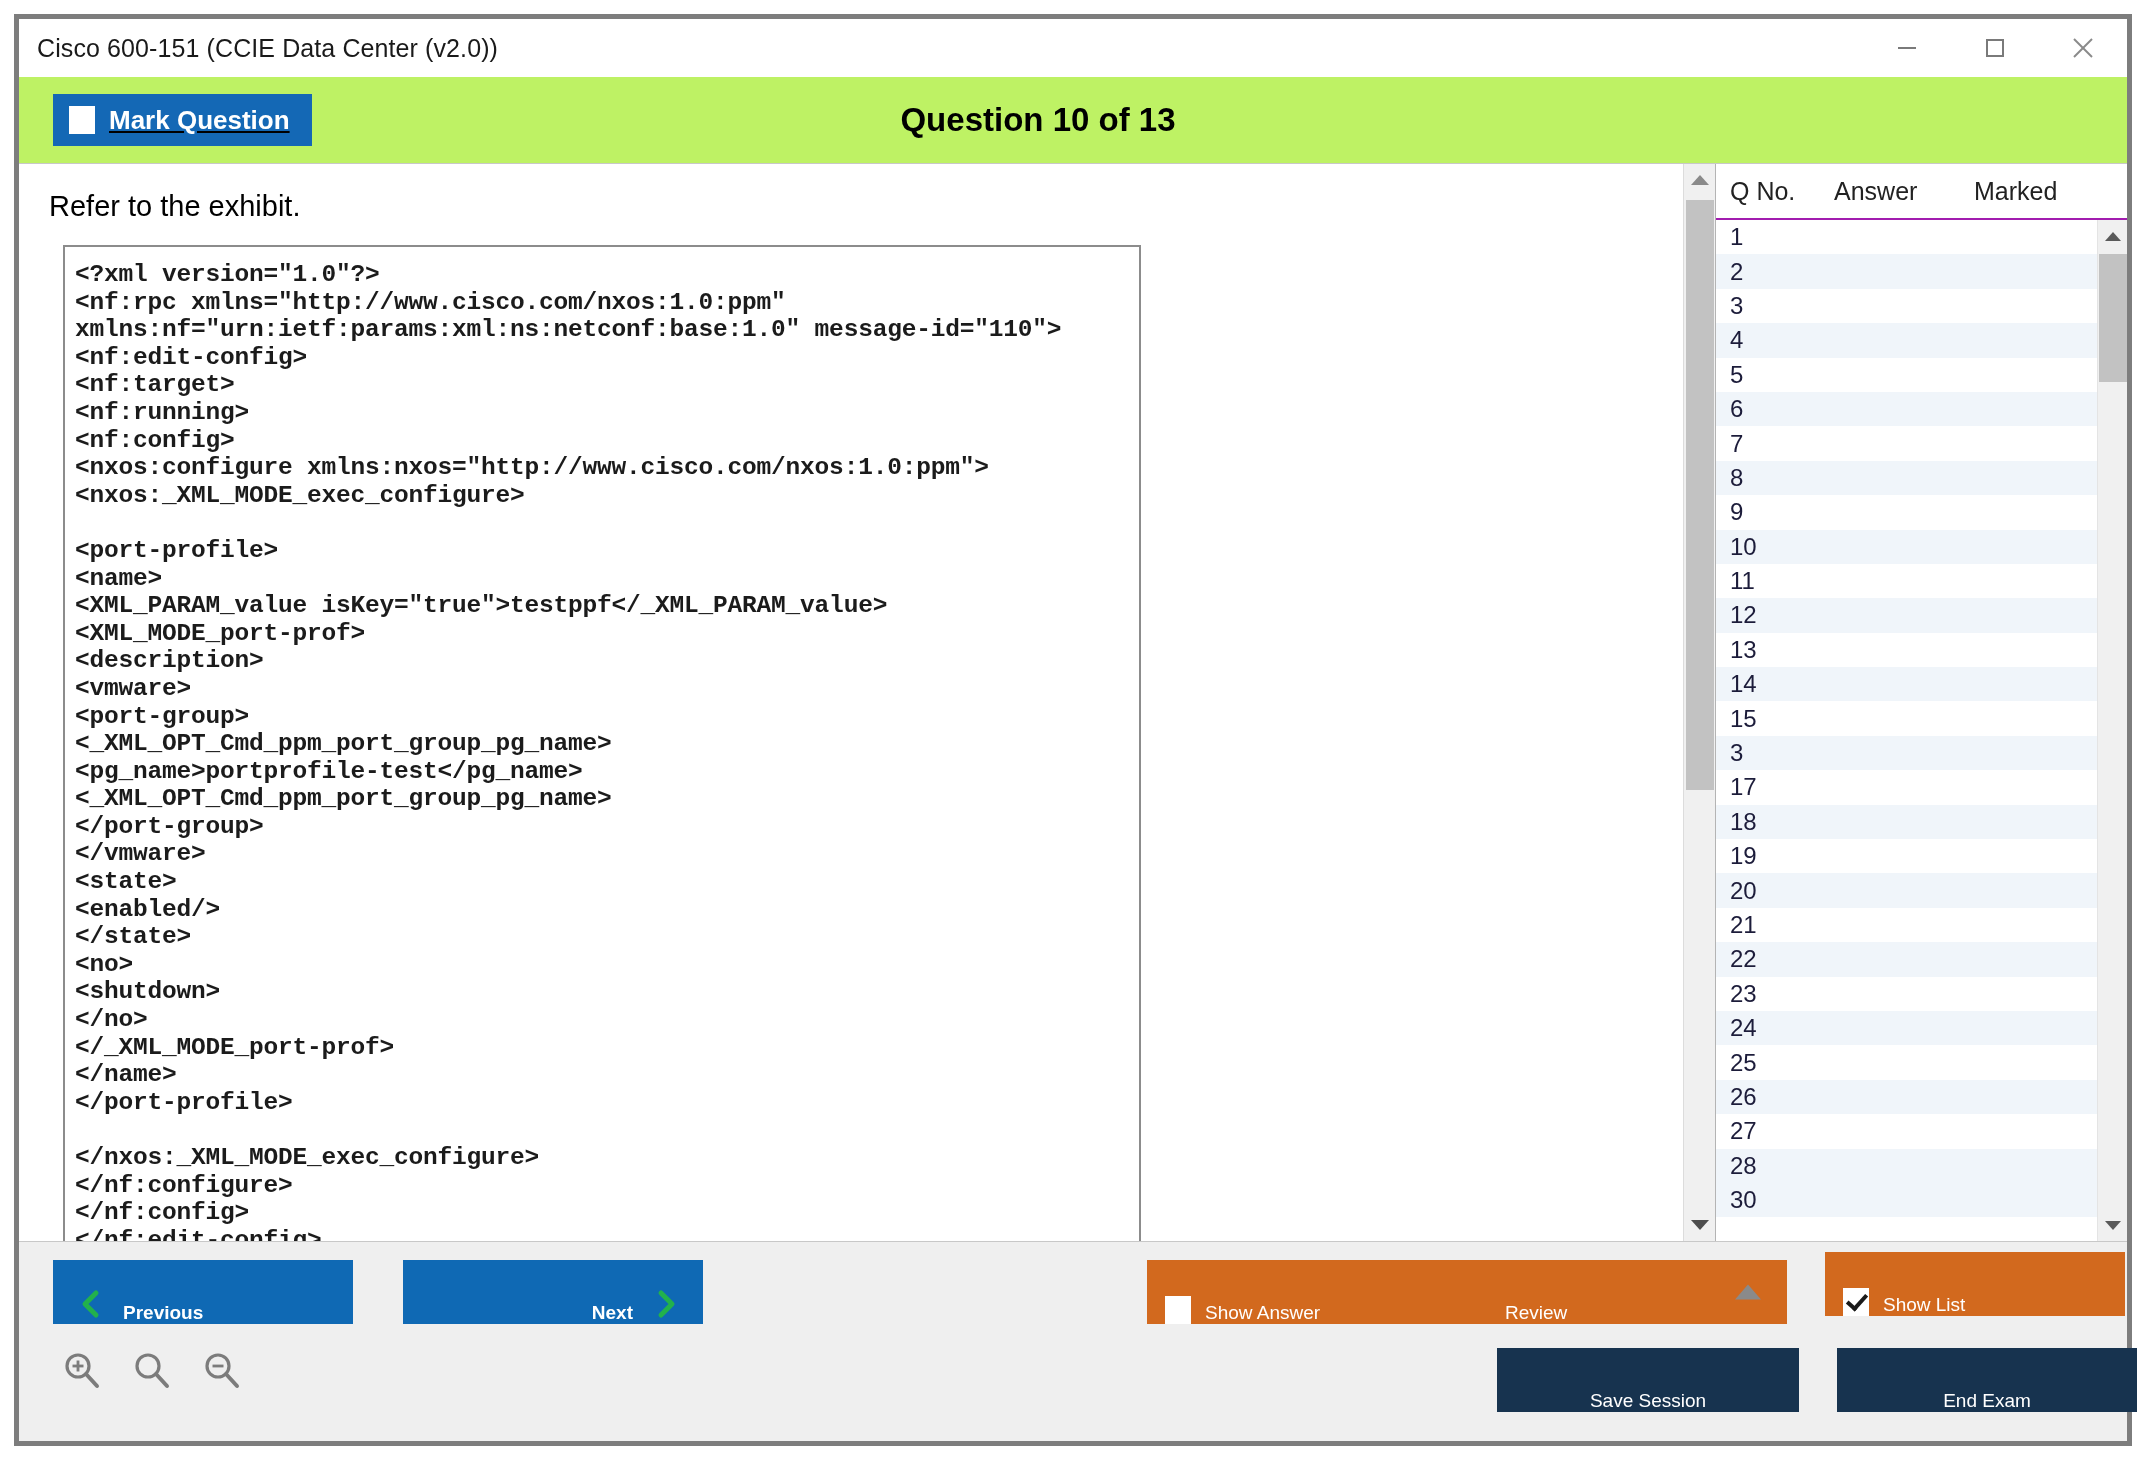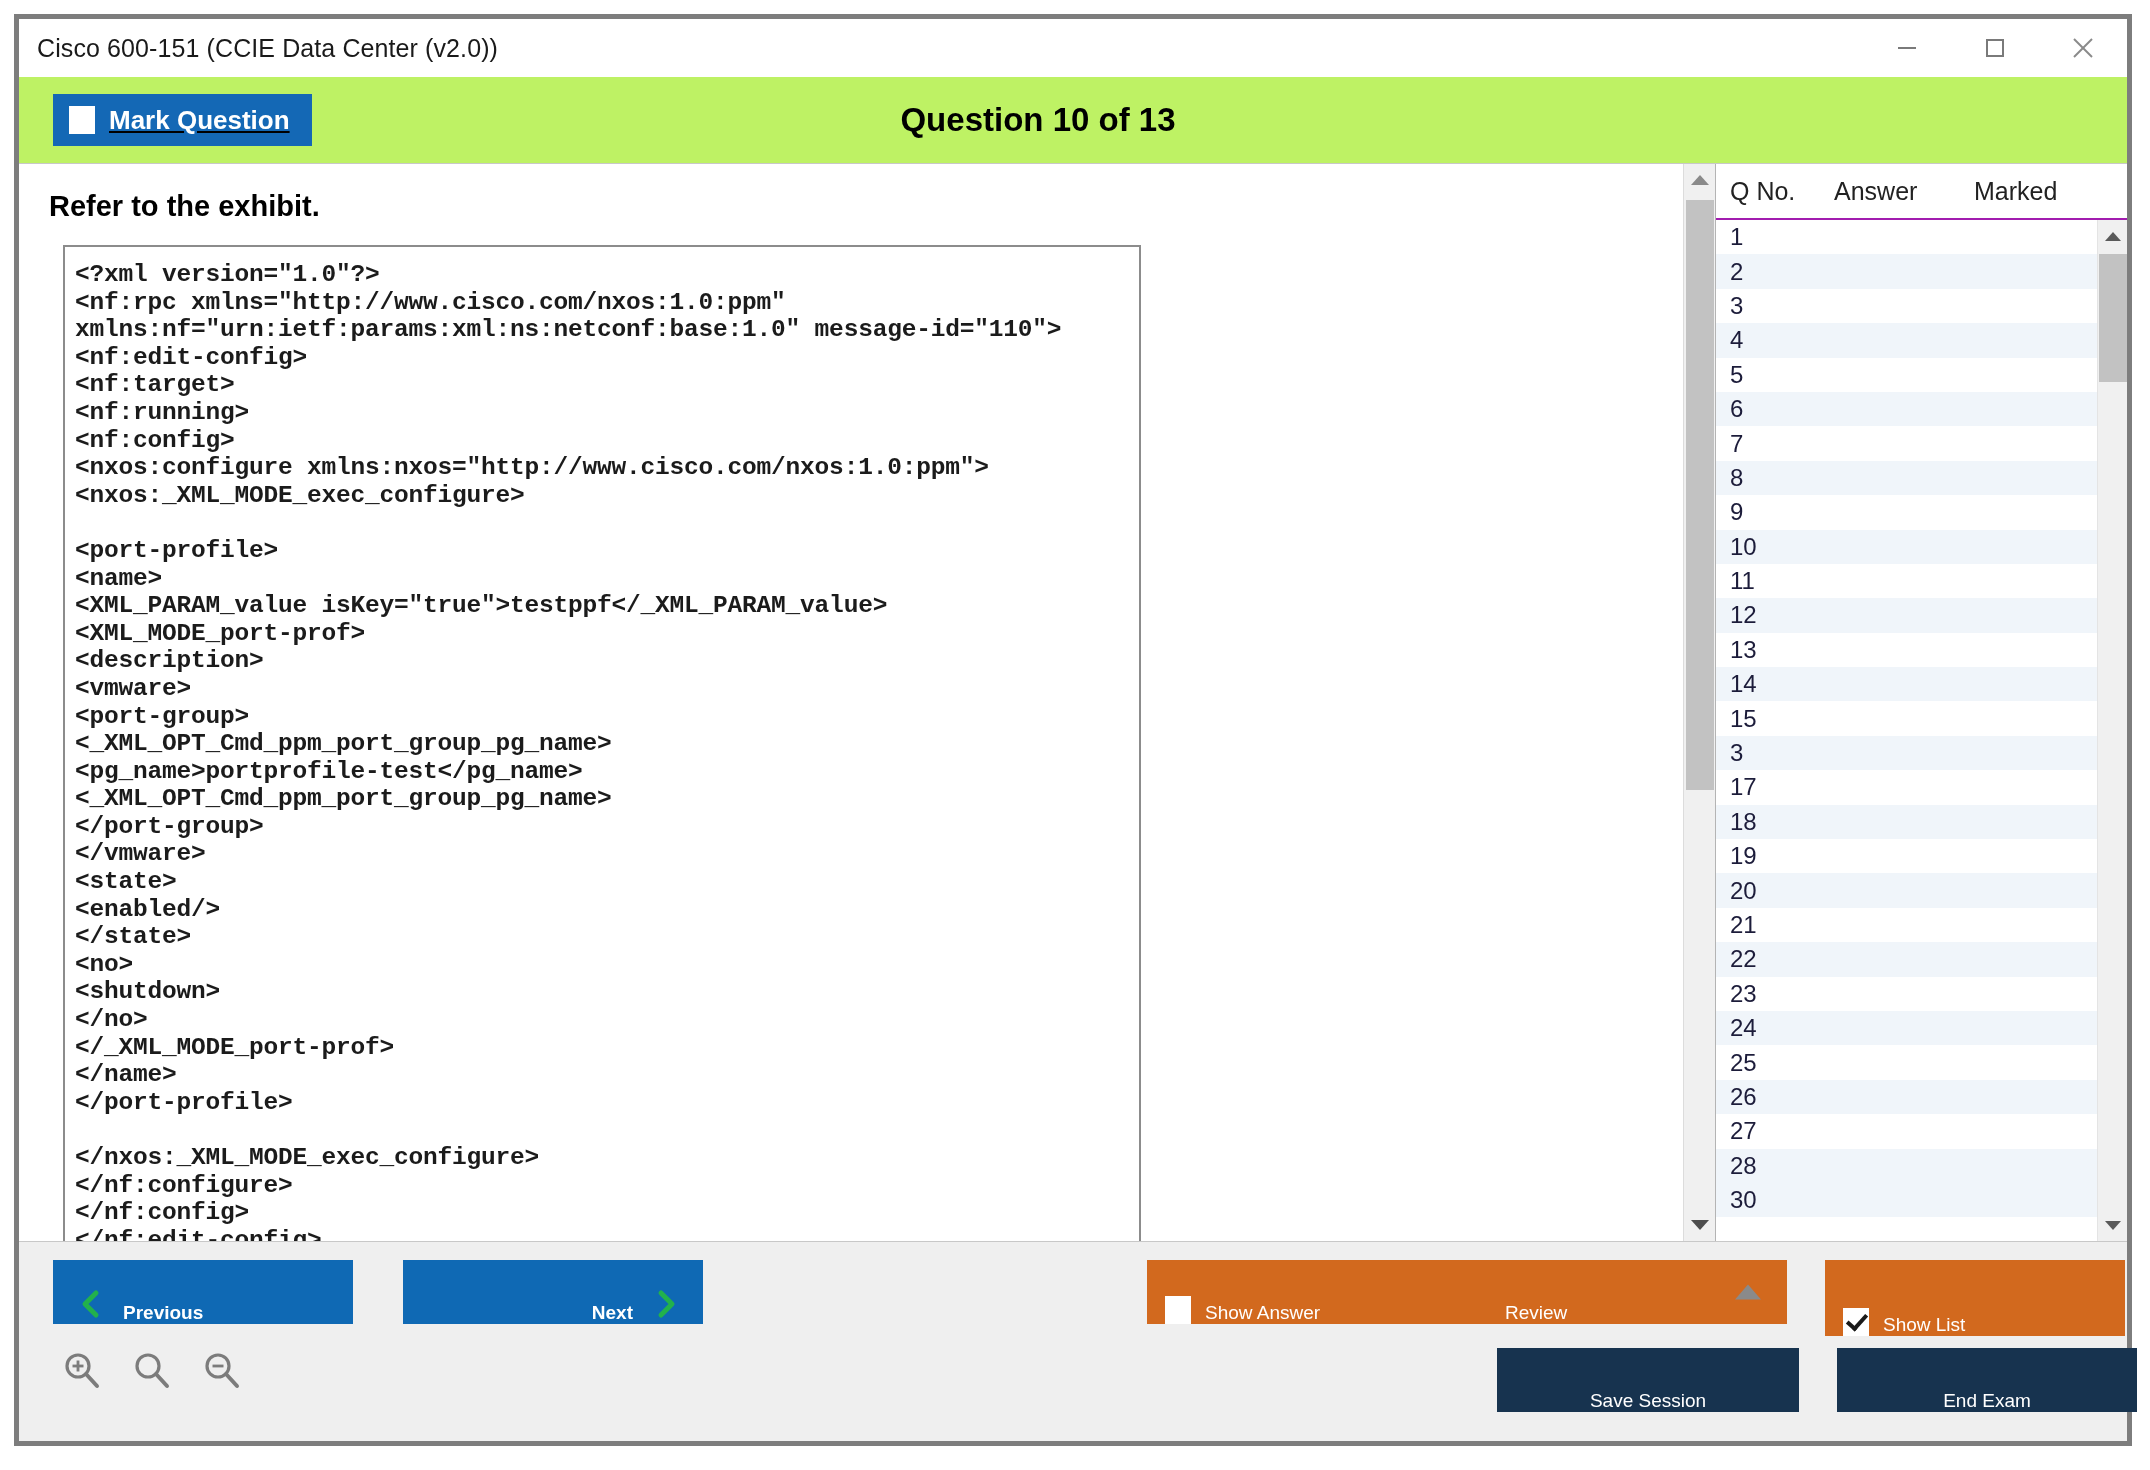--- a/index.html
+++ b/index.html
@@ -104,21 +104,20 @@
   .content-pane {
     flex: 1 1 auto;
     position: relative;
     background: #ffffff;
     overflow: hidden;
   }
   .refer-line {
     margin: 26px 0 0 30px;
     font-size: 29px;
     color: #000000;
-    font-weight: bold;
   }
   .exhibit-box {
     margin: 22px 0 0 44px;
     width: 1078px;
     height: 1000px;
     border: 2px solid #8c8c8c;
     background: #ffffff;
     overflow: hidden;
     padding: 14px 0 0 10px;
   }
@@ -224,21 +223,21 @@
     white-space: nowrap;
   }
   .btn-blue { background: #0f69b4; }
   .btn-orange { background: #d2691e; font-weight: normal; }
   .btn-navy { background: #17334f; font-weight: normal; margin-left: 12px; }
 
   #previous-button { left: 34px; top: 18px; width: 300px; height: 64px; padding-left: 26px; }
   #next-button { left: 384px; top: 18px; width: 300px; height: 64px; justify-content: flex-end; padding-right: 26px; }
   #show-answer-button { left: 1128px; top: 18px; width: 344px; height: 64px; padding-left: 18px; }
   #review-button { left: 1466px; top: 18px; width: 302px; height: 64px; padding-left: 20px; }
-  #show-list-button { left: 1806px; top: 18px; width: 300px; height: 76px; padding-left: 18px; }
+  #show-list-button { left: 1806px; top: 10px; width: 300px; height: 64px; padding-left: 18px; }
   #save-session-button { left: 1466px; top: 106px; width: 302px; height: 64px; justify-content: center; }
   #end-exam-button { left: 1806px; top: 106px; width: 300px; height: 64px; justify-content: center; }
 
   .chev { display: inline-block; flex: 0 0 auto; }
   .chev-left { margin-right: 22px; }
   .chev-right { margin-left: 22px; }
   .review-caret {
     position: absolute; right: 26px; top: 50%;
     transform: translateY(-50%);
     width: 0; height: 0;

